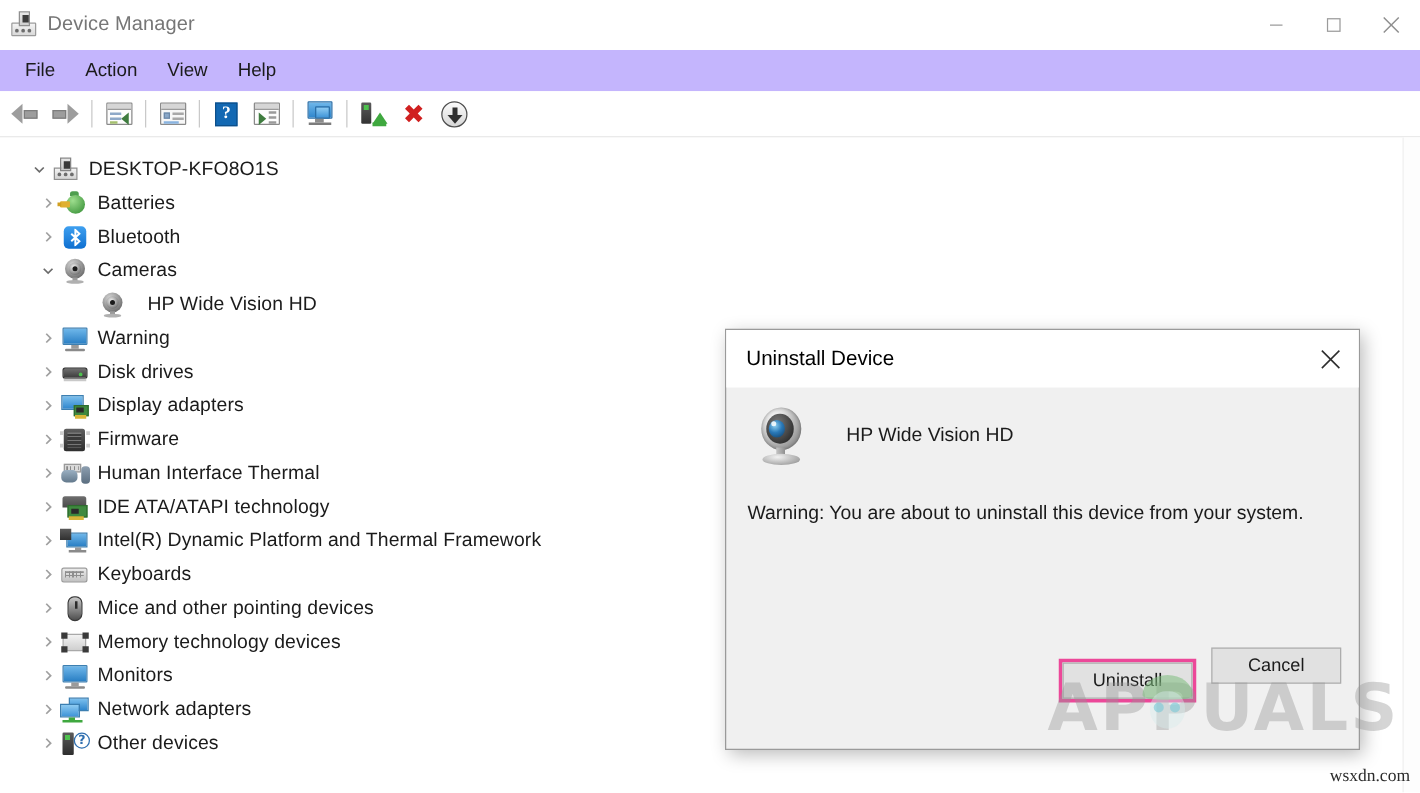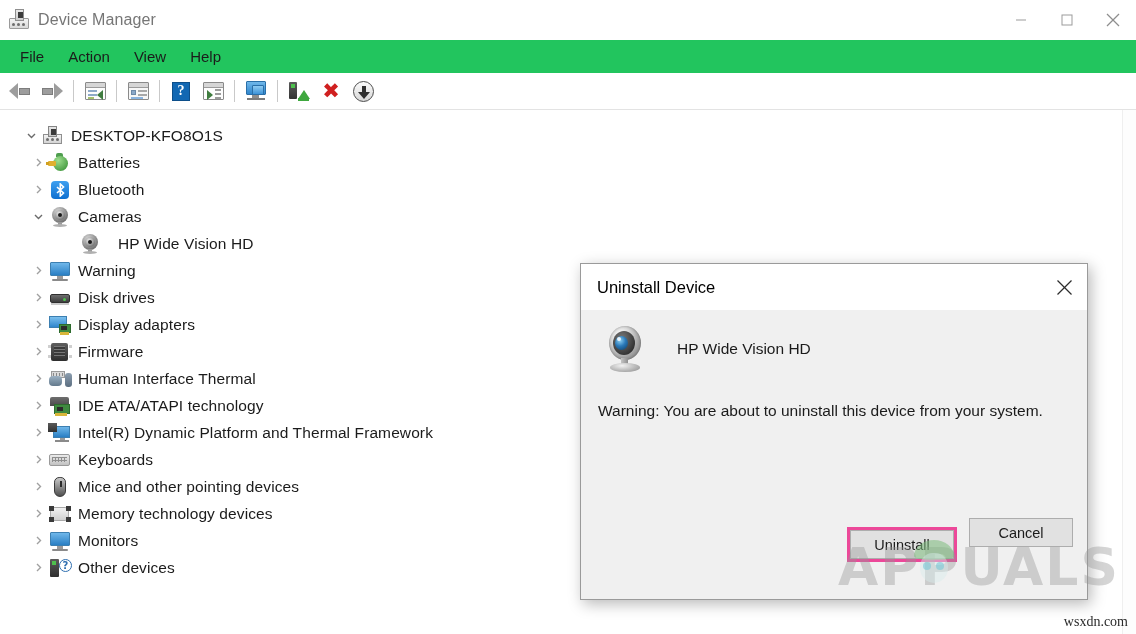--- a/index.html
+++ b/index.html
@@ -65,21 +65,21 @@
     width: 46px; height: 40px;
     display: flex; align-items: center; justify-content: center;
     color: #9b9b9b;
   }
   .win-btn svg { display: block; }
 
   
   .menubar {
     position: absolute; top: 40px; left: 0;
     width: 1136px; height: 33px;
-    background: #22c55e;
+    background: #c4b5fd;
     display: flex; align-items: center;
     padding-left: 8px;
   }
   .menu-item {
     font-size: 15px; color: #1b1b1b;
     padding: 3px 12px;
     white-space: nowrap;
   }
 
   
@@ -854,20 +854,34 @@
           </svg>
       </div>
       <div class="node-icon ic-mon">
         <div class="scr"></div>
           <div class="st"></div>
           <div class="ba"></div>
       </div>
       <div class="node-label">Monitors</div>
     </div>
 
+    <div class="row indent-1">
+      <div class="chev">
+        <svg width="11" height="11" viewBox="0 0 11 11">
+            <polyline points="4,2 7.5,5.5 4,9" fill="none" stroke="#a0a0a0" stroke-width="1.4"></polyline>
+          </svg>
+      </div>
+      <div class="node-icon ic-net">
+        <div class="s2"></div>
+          <div class="s1"></div>
+          <div class="st"></div>
+          <div class="ba"></div>
+      </div>
+      <div class="node-label">Network adapters</div>
+    </div>
 
     <div class="row indent-1">
       <div class="chev">
         <svg width="11" height="11" viewBox="0 0 11 11">
             <polyline points="4,2 7.5,5.5 4,9" fill="none" stroke="#a0a0a0" stroke-width="1.4"></polyline>
           </svg>
       </div>
       <div class="node-icon ic-other">
         <div class="tw"></div>
           <div class="q">?</div>

